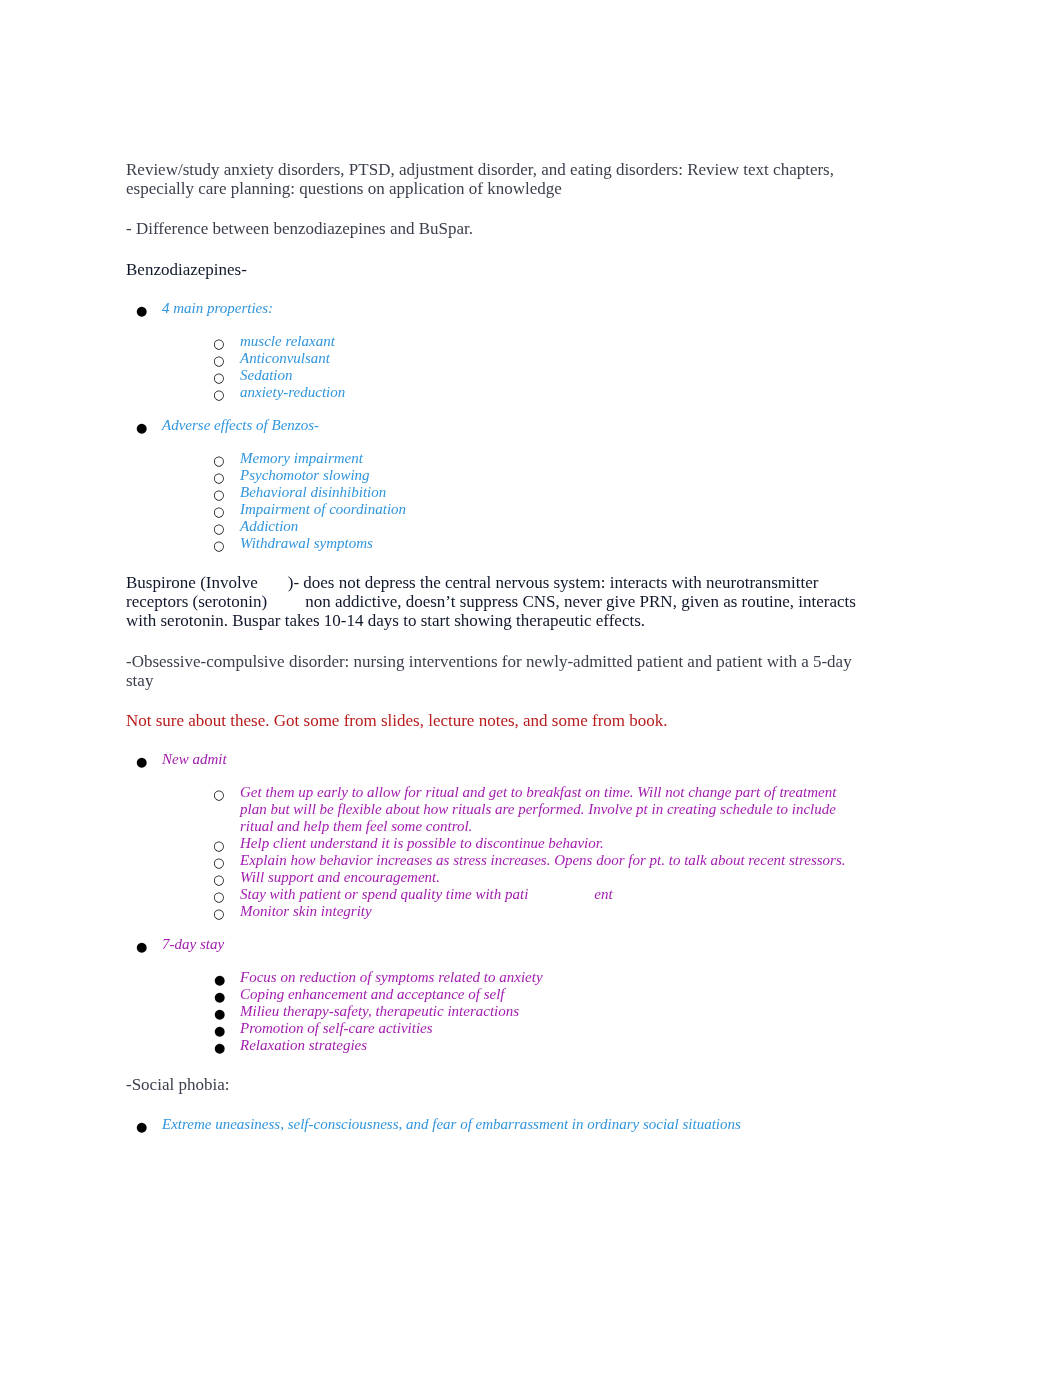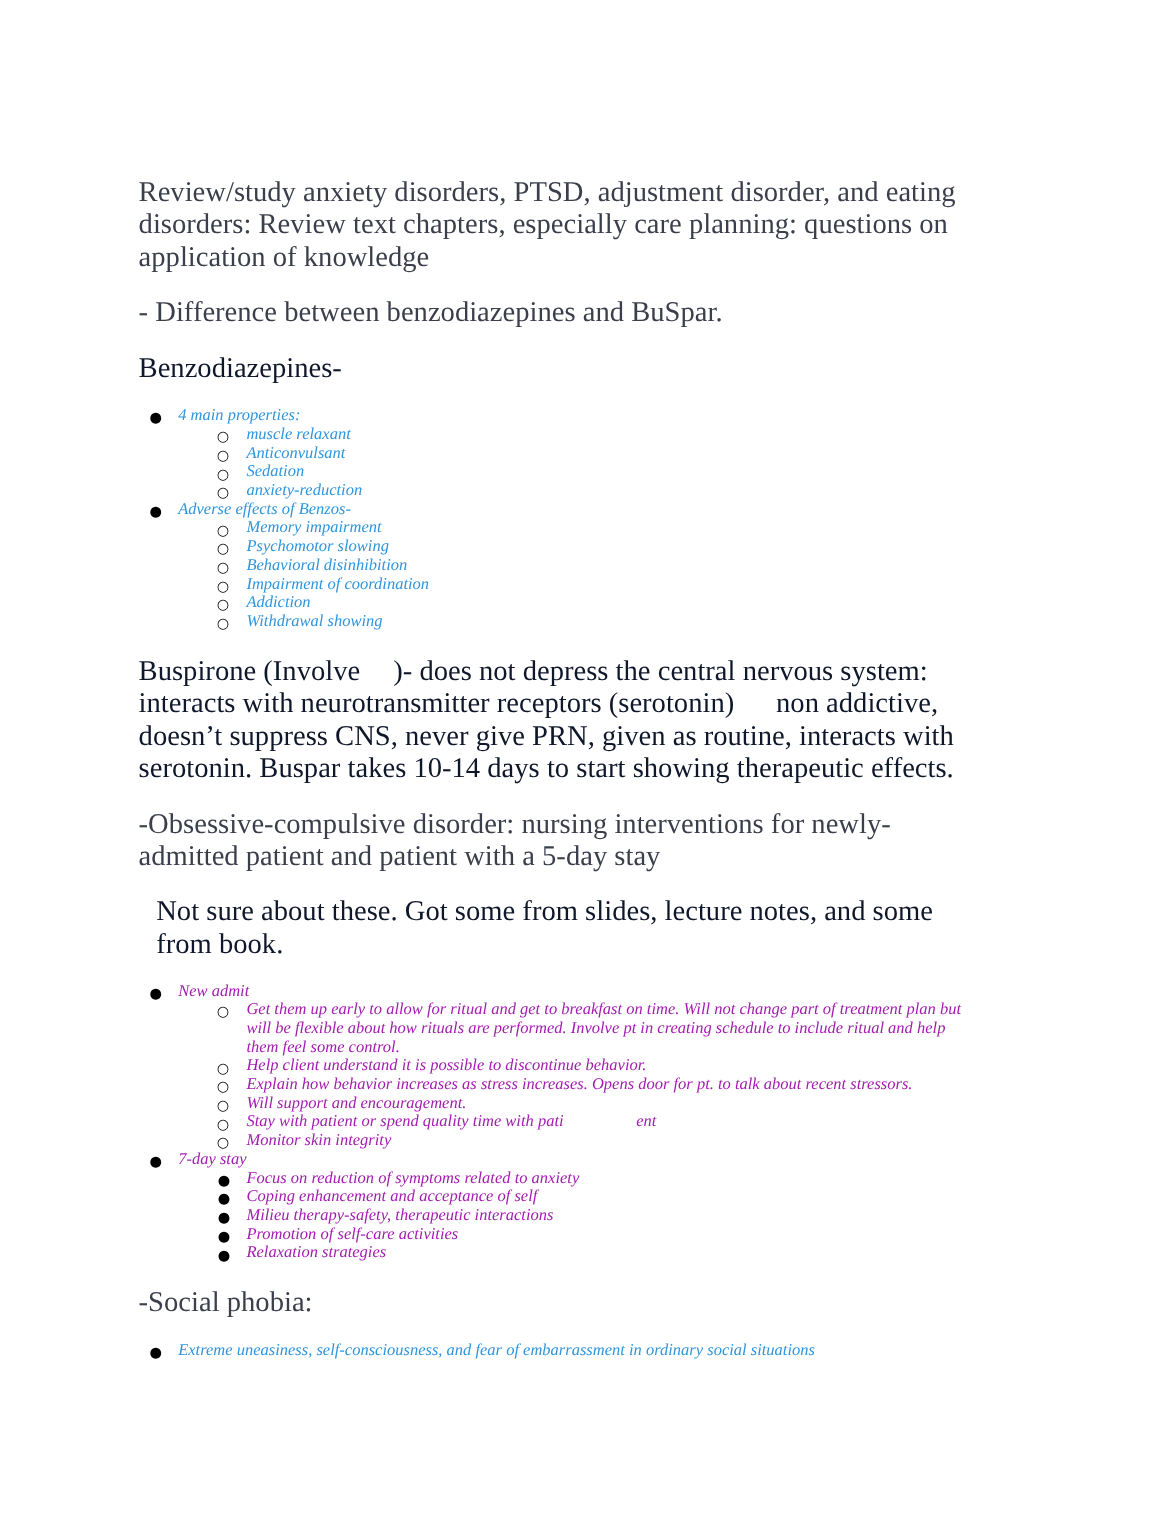--- a/index.html
+++ b/index.html
@@ -17,35 +17,35 @@
   .page {
     position: relative;
     width: 1062px;
     height: 1377px;
     background: #ffffff;
     box-sizing: border-box;
     padding: 160px 186px 0 126px;
   }
   p.para {
     margin: 0 0 21px 0;
-    font-size: 26px;
+    font-size: 17px;
     line-height: 1.13;
     text-align: left;
   }
   p.para.black { color: #3a3f4b; }
   p.para.blue  { color: #0f172a; }
-  p.para.purple{ color: #0f172a; margin-left: 16px; }
+  p.para.purple{ color: #b91c1c; }
 
   ul.lvl1 {
     margin: 0 0 21px 0;
     padding: 0 0 0 36px;
     list-style: none;
   }
   ul.lvl2 {
-    margin: 0;
+    margin: 16px;
     padding: 0 0 0 62px;
     list-style: none;
   }
   li.item {
     position: relative;
     font-size: 15px;
     line-height: 1.135;
     margin: 0;
     font-style: italic;
   }
@@ -122,21 +122,21 @@
         <li class="item circle blue">
           <span class="li-text">Behavioral disinhibition</span>
         </li>
         <li class="item circle blue">
           <span class="li-text">Impairment of coordination</span>
         </li>
         <li class="item circle blue">
           <span class="li-text">Addiction</span>
         </li>
         <li class="item circle blue">
-          <span class="li-text">Withdrawal showing</span>
+          <span class="li-text">Withdrawal symptoms</span>
         </li>
       </ul>
     </li>
 
   </ul>
 
   <p class="para blue"><span>Buspirone (Involve</span><span class="gap-sm"></span><span>)- does not depress the central nervous system: interacts with neurotransmitter receptors (serotonin)</span><span class="gap-md"></span><span>non addictive, doesn’t suppress CNS, never give PRN, given as routine, interacts with serotonin. Buspar takes 10-14 days to start showing therapeutic effects.</span></p>
 
   <p class="para black">-Obsessive-compulsive disorder: nursing interventions for newly-admitted patient and patient with a 5-day stay</p>
 

